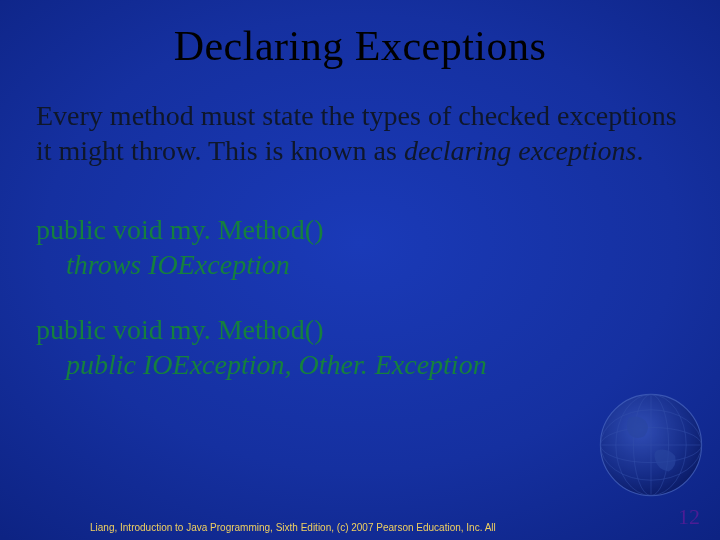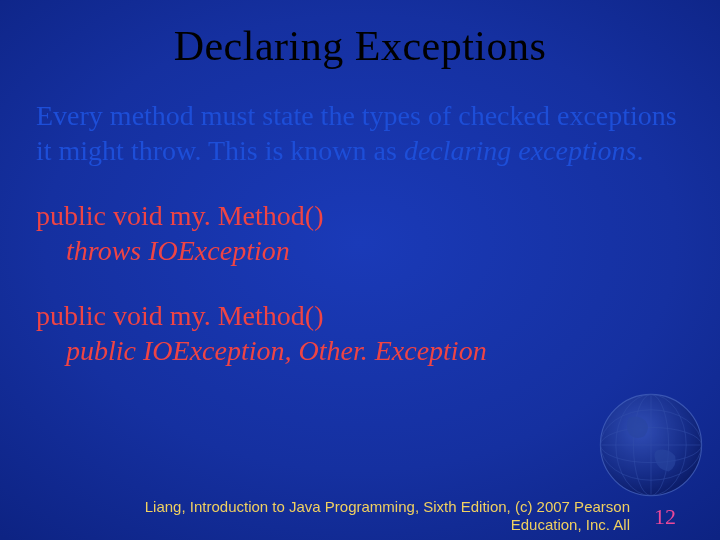--- a/index.html
+++ b/index.html
@@ -19,49 +19,49 @@
     padding-bottom: 28px;
     letter-spacing: 0.5px;
   }
   .content {
     padding-left: 36px;
     padding-right: 36px;
   }
   .para {
     font-size: 28px;
     line-height: 1.25;
-    margin-bottom: 30px;
-    color: #1d4ed8;
+    margin-bottom: 44px;
+    color: #0f172a;
   }
   .italic { font-style: italic; }
   .code-block {
     font-size: 28px;
     line-height: 1.25;
     margin-bottom: 30px;
-    color: #ef4444;
+    color: #15803d;
   }
   .indent { padding-left: 30px; display: block; font-style: italic; }
   .footer {
     position: absolute;
     bottom: 6px;
     left: 0;
     width: 100%;
-    text-align: right;
+    text-align: left;
     font-family: Arial, sans-serif;
-    font-size: 15px;
+    font-size: 10px;
     color: #f0d060;
     line-height: 1.2;
     padding: 0 90px;
   }
   .page-num {
     position: absolute;
     bottom: 10px;
-    right: 44px;
+    right: 20px;
     font-size: 22px;
-    color: #ec4899;
+    color: #4c1d95;
     font-family: "Times New Roman", Times, serif;
   }
   .globe {
     position: absolute;
     right: 14px;
     bottom: 40px;
     width: 110px;
     height: 110px;
     opacity: 0.55;
     pointer-events: none;

